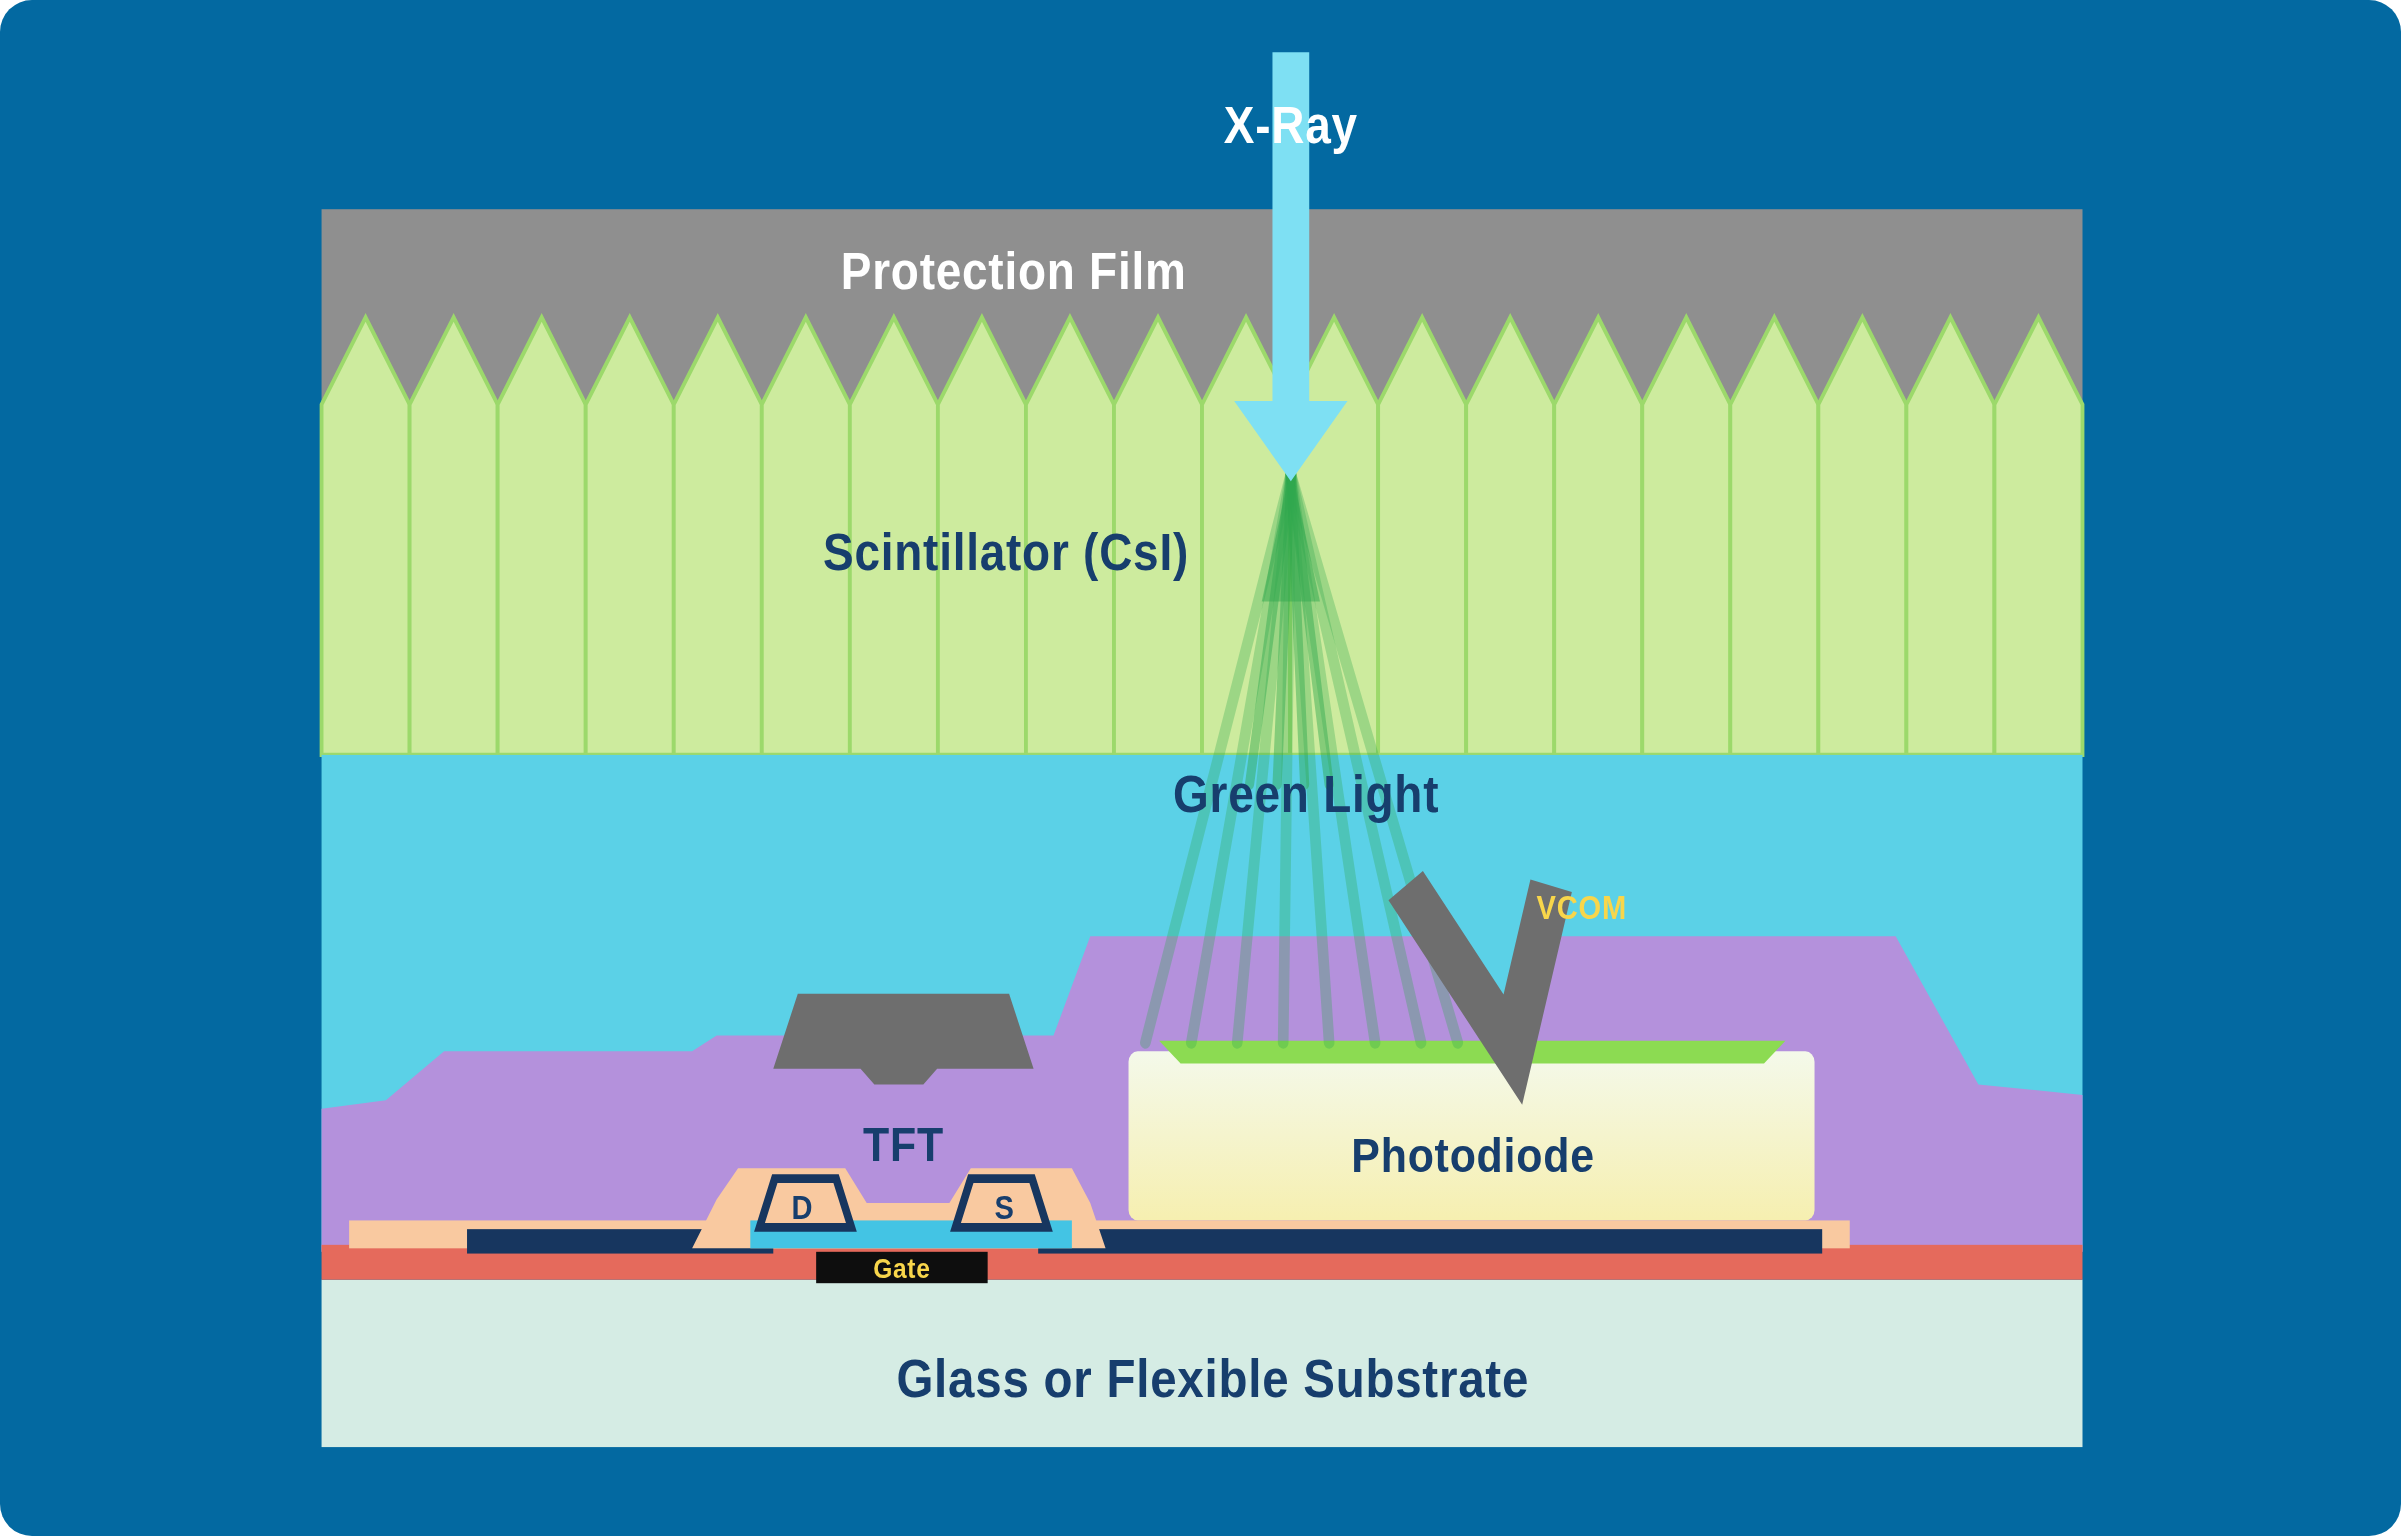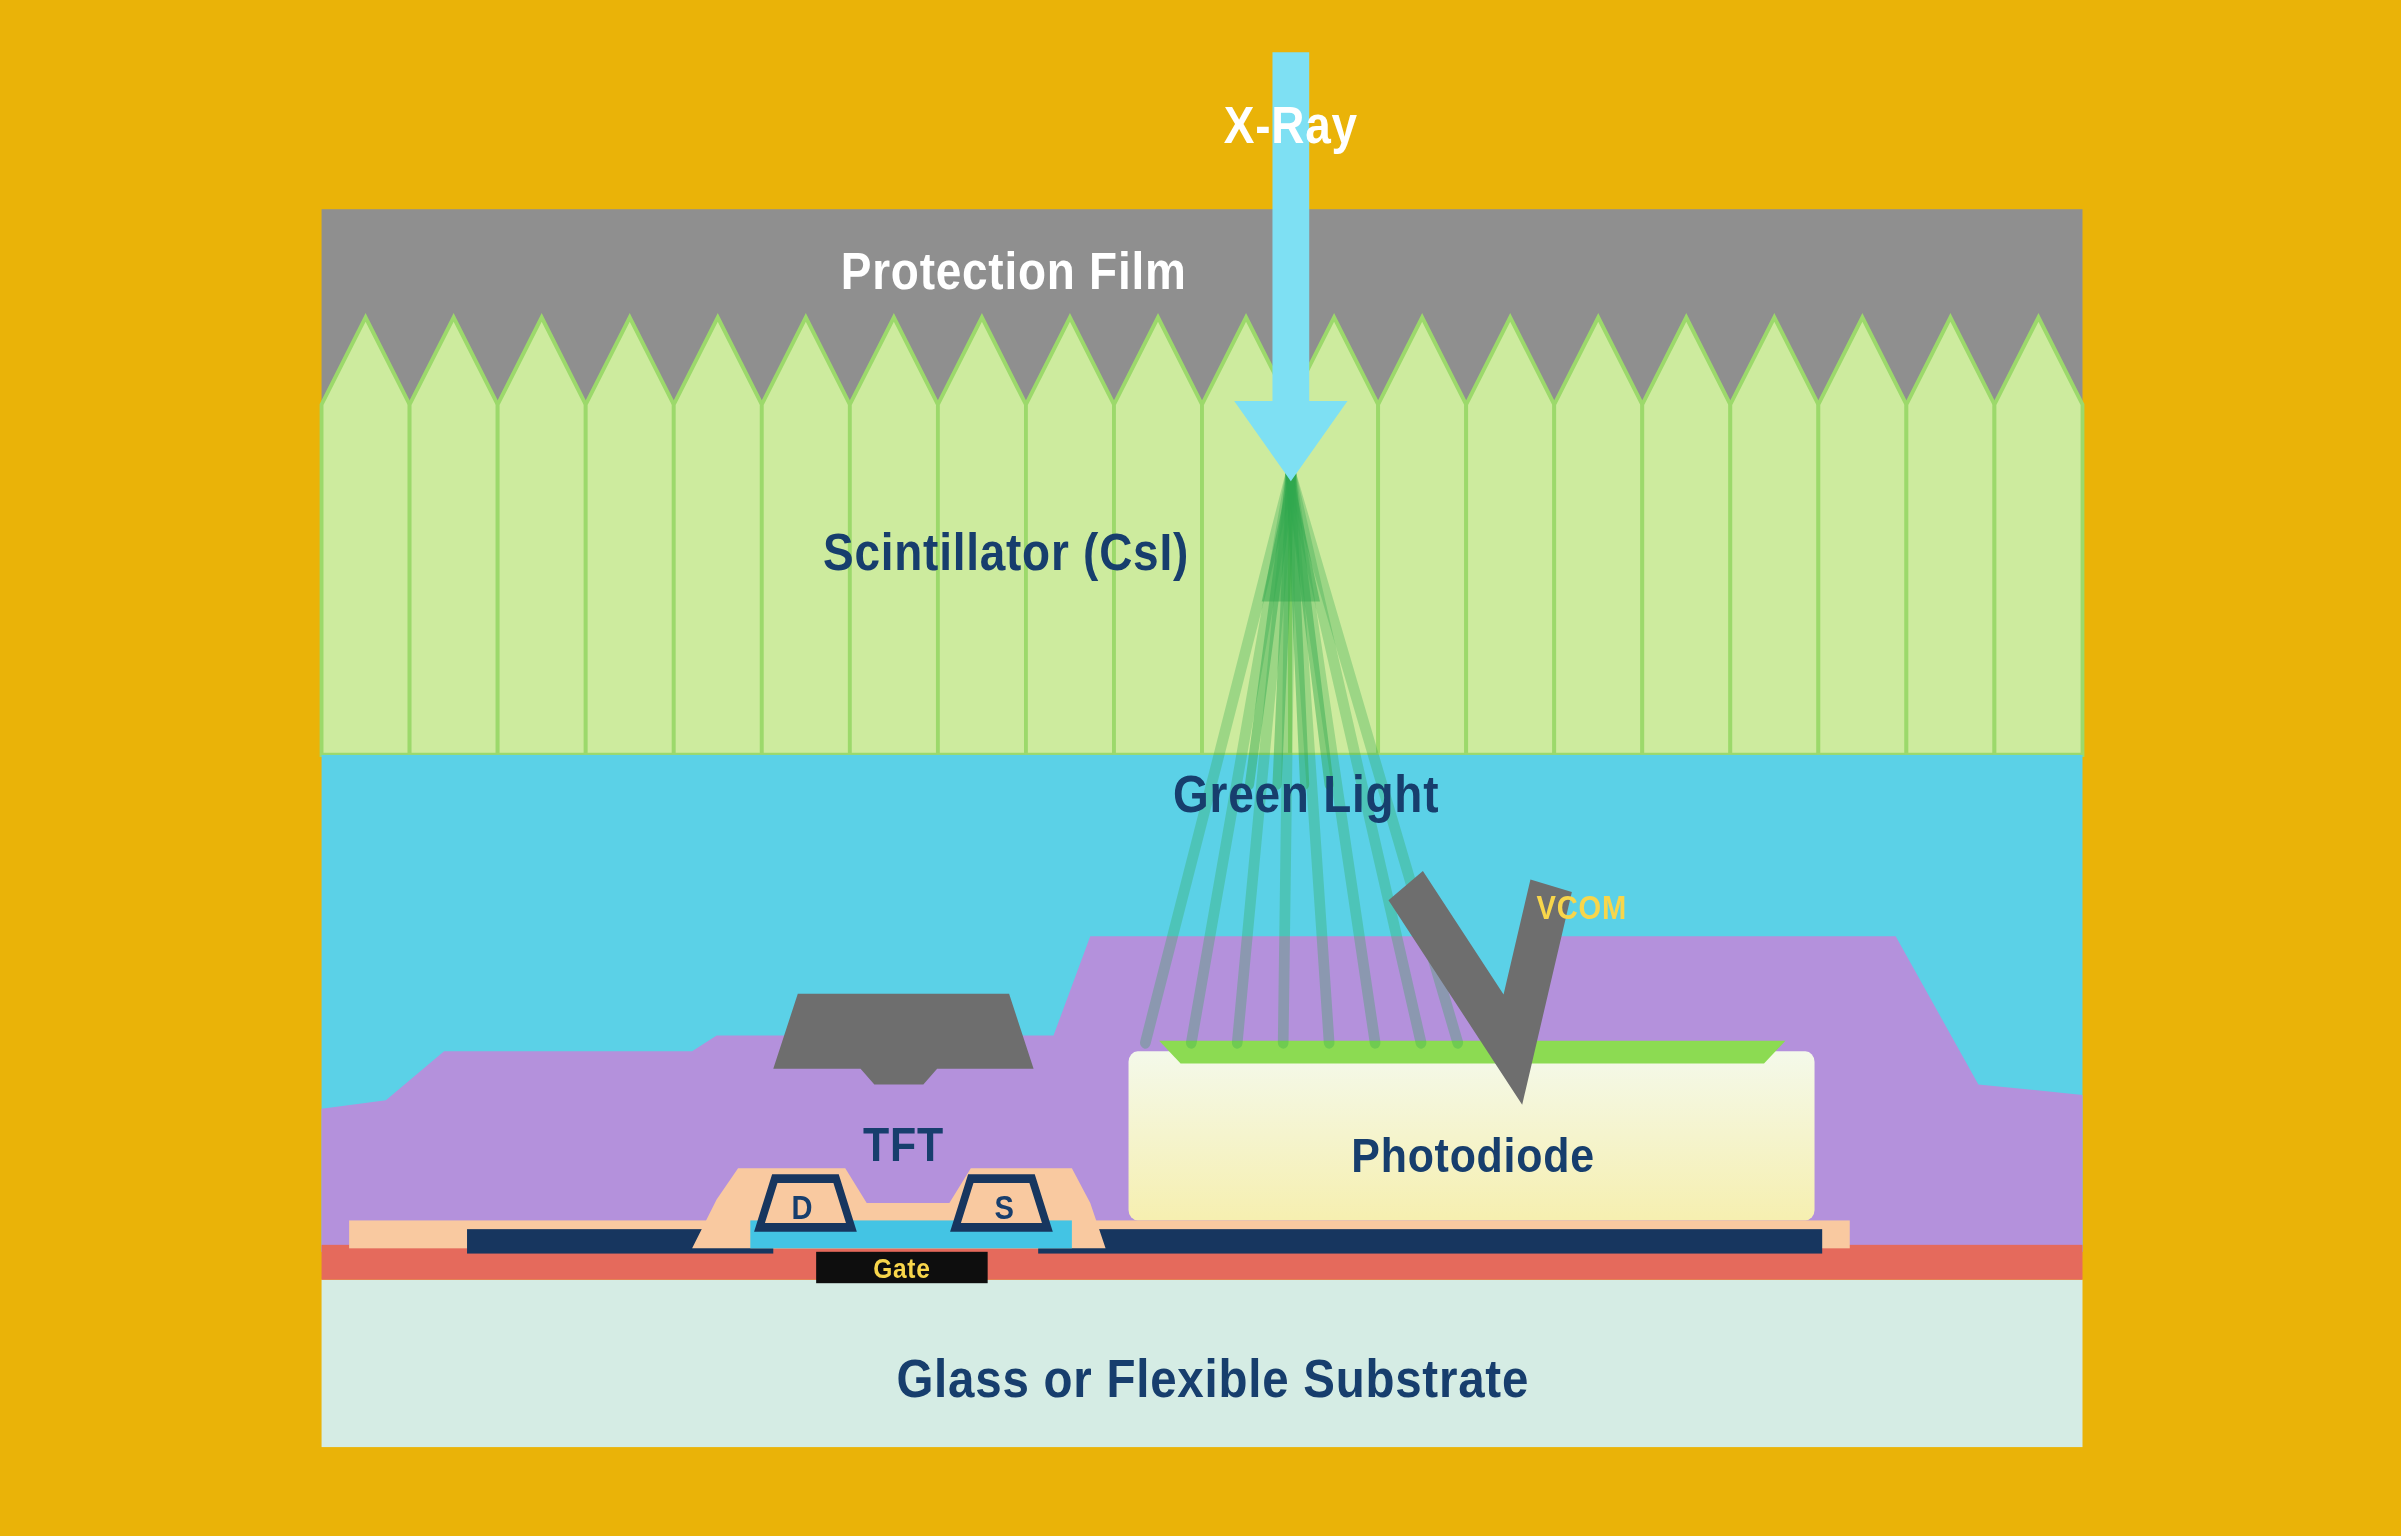--- a/index.html
+++ b/index.html
@@ -1,16 +1,16 @@
 <!DOCTYPE html>
 <html style="font-size:7.7px"><head>
 <meta charset="utf-8">
 <style>
   html, body { margin: 0; padding: 0; background: #ffffff; }
-  .stage { width: 100vw; height: 100vh; overflow: hidden; background: #eab308; }
+  .stage { width: 100vw; height: 100vh; overflow: hidden; background: #0369a1; border-radius: 32px; }
   svg { display: block; width: 100%; height: 100%; }
   .lbl {
     font-family: "Liberation Sans", "DejaVu Sans", sans-serif;
     font-weight: 700;
     text-anchor: middle;
     letter-spacing: 0.5px;
   }
   .s31 { font-size: 31px; }
   .s30 { font-size: 30px; }
   .s28 { font-size: 28px; }

